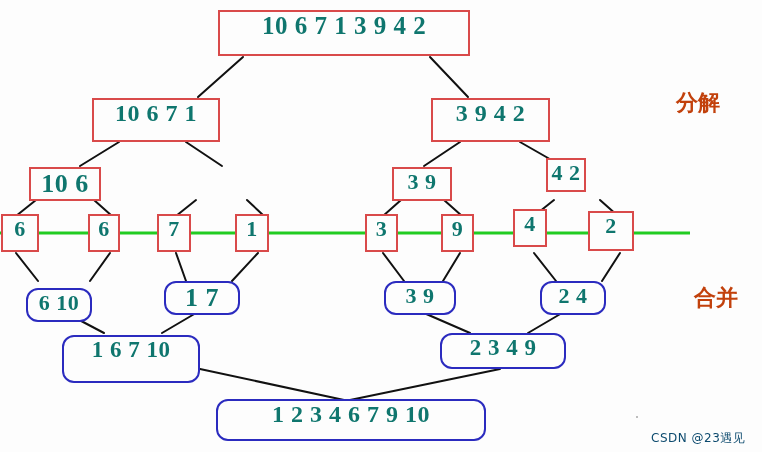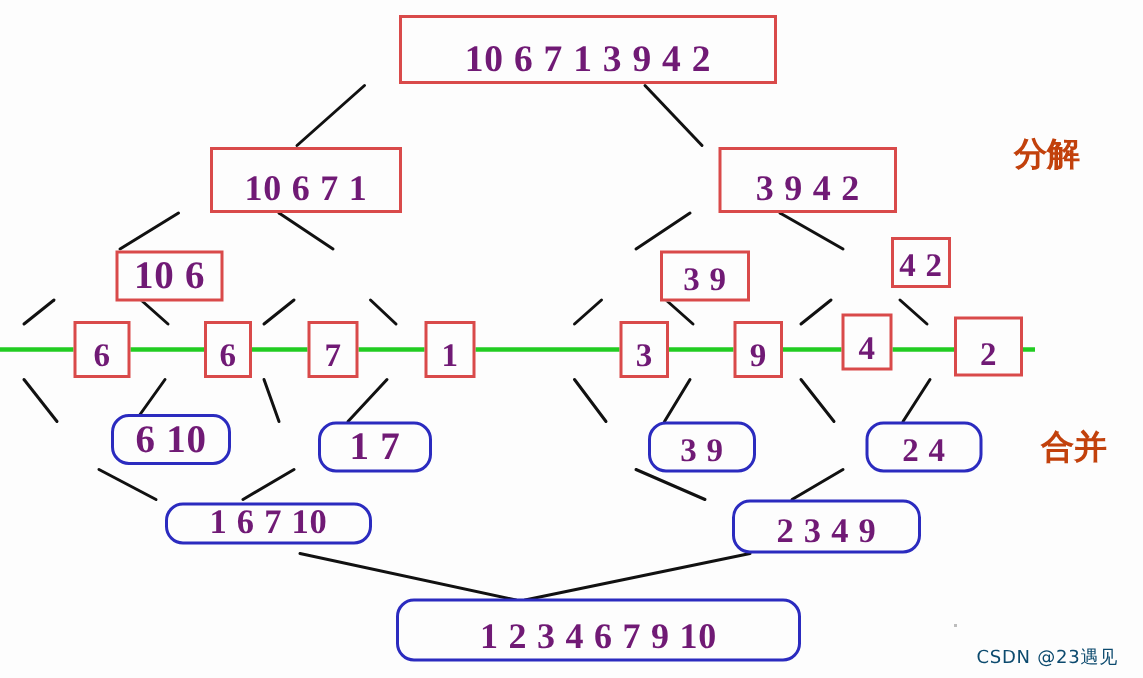--- a/index.html
+++ b/index.html
@@ -20,28 +20,27 @@
     left: 0;
     top: 0;
     width: 762px;
     height: 452px;
     pointer-events: none;
   }
   .node {
     position: absolute;
     box-sizing: border-box;
     display: flex;
-    align-items: flex-end;
+    align-items: flex-start;
     justify-content: center;
     background: #fdfdfd;
     font-weight: bold;
-    color: #701a75;
+    color: #0f766e;
     white-space: nowrap;
     letter-spacing: 0.5px;
-    margin-left: 48px;
   }
   .node.split {
     border: 2px solid #d94a4a;
     border-radius: 0;
   }
   .node.merge {
     border: 2px solid #2b2bbf;
     border-radius: 12px;
   }
   .label-cn {
@@ -164,37 +163,37 @@
   </div>
 
   <div class="node split" style="left:513px; top:209px; width:34px; height:38px; font-size:22px;">
     <span>4</span>
   </div>
 
   <div class="node split" style="left:588px; top:211px; width:46px; height:40px; font-size:22px;">
     <span>2</span>
   </div>
 
-  <div class="node merge" style="left:26px; top:276px; width:80px; height:34px; font-size:26px;">
+  <div class="node merge" style="left:26px; top:288px; width:66px; height:34px; font-size:22px;">
     <span>6 10</span>
   </div>
 
   <div class="node merge" style="left:164px; top:281px; width:76px; height:34px; font-size:26px;">
     <span>1 7</span>
   </div>
 
   <div class="node merge" style="left:384px; top:281px; width:72px; height:34px; font-size:22px;">
     <span>3 9</span>
   </div>
 
-  <div class="node merge" style="left:529px; top:281px; width:78px; height:34px; font-size:22px;">
+  <div class="node merge" style="left:540px; top:281px; width:66px; height:34px; font-size:22px;">
     <span>2 4</span>
   </div>
 
-  <div class="node merge" style="left:62px; top:335px; width:138px; height:28px; font-size:23px;">
+  <div class="node merge" style="left:62px; top:335px; width:138px; height:48px; font-size:23px;">
     <span>1 6 7 10</span>
   </div>
 
   <div class="node merge" style="left:440px; top:333px; width:126px; height:36px; font-size:23px;">
     <span>2 3 4 9</span>
   </div>
 
   <div class="node merge" style="left:216px; top:399px; width:270px; height:42px; font-size:24px;">
     <span>1 2 3 4 6 7 9 10</span>
   </div>

